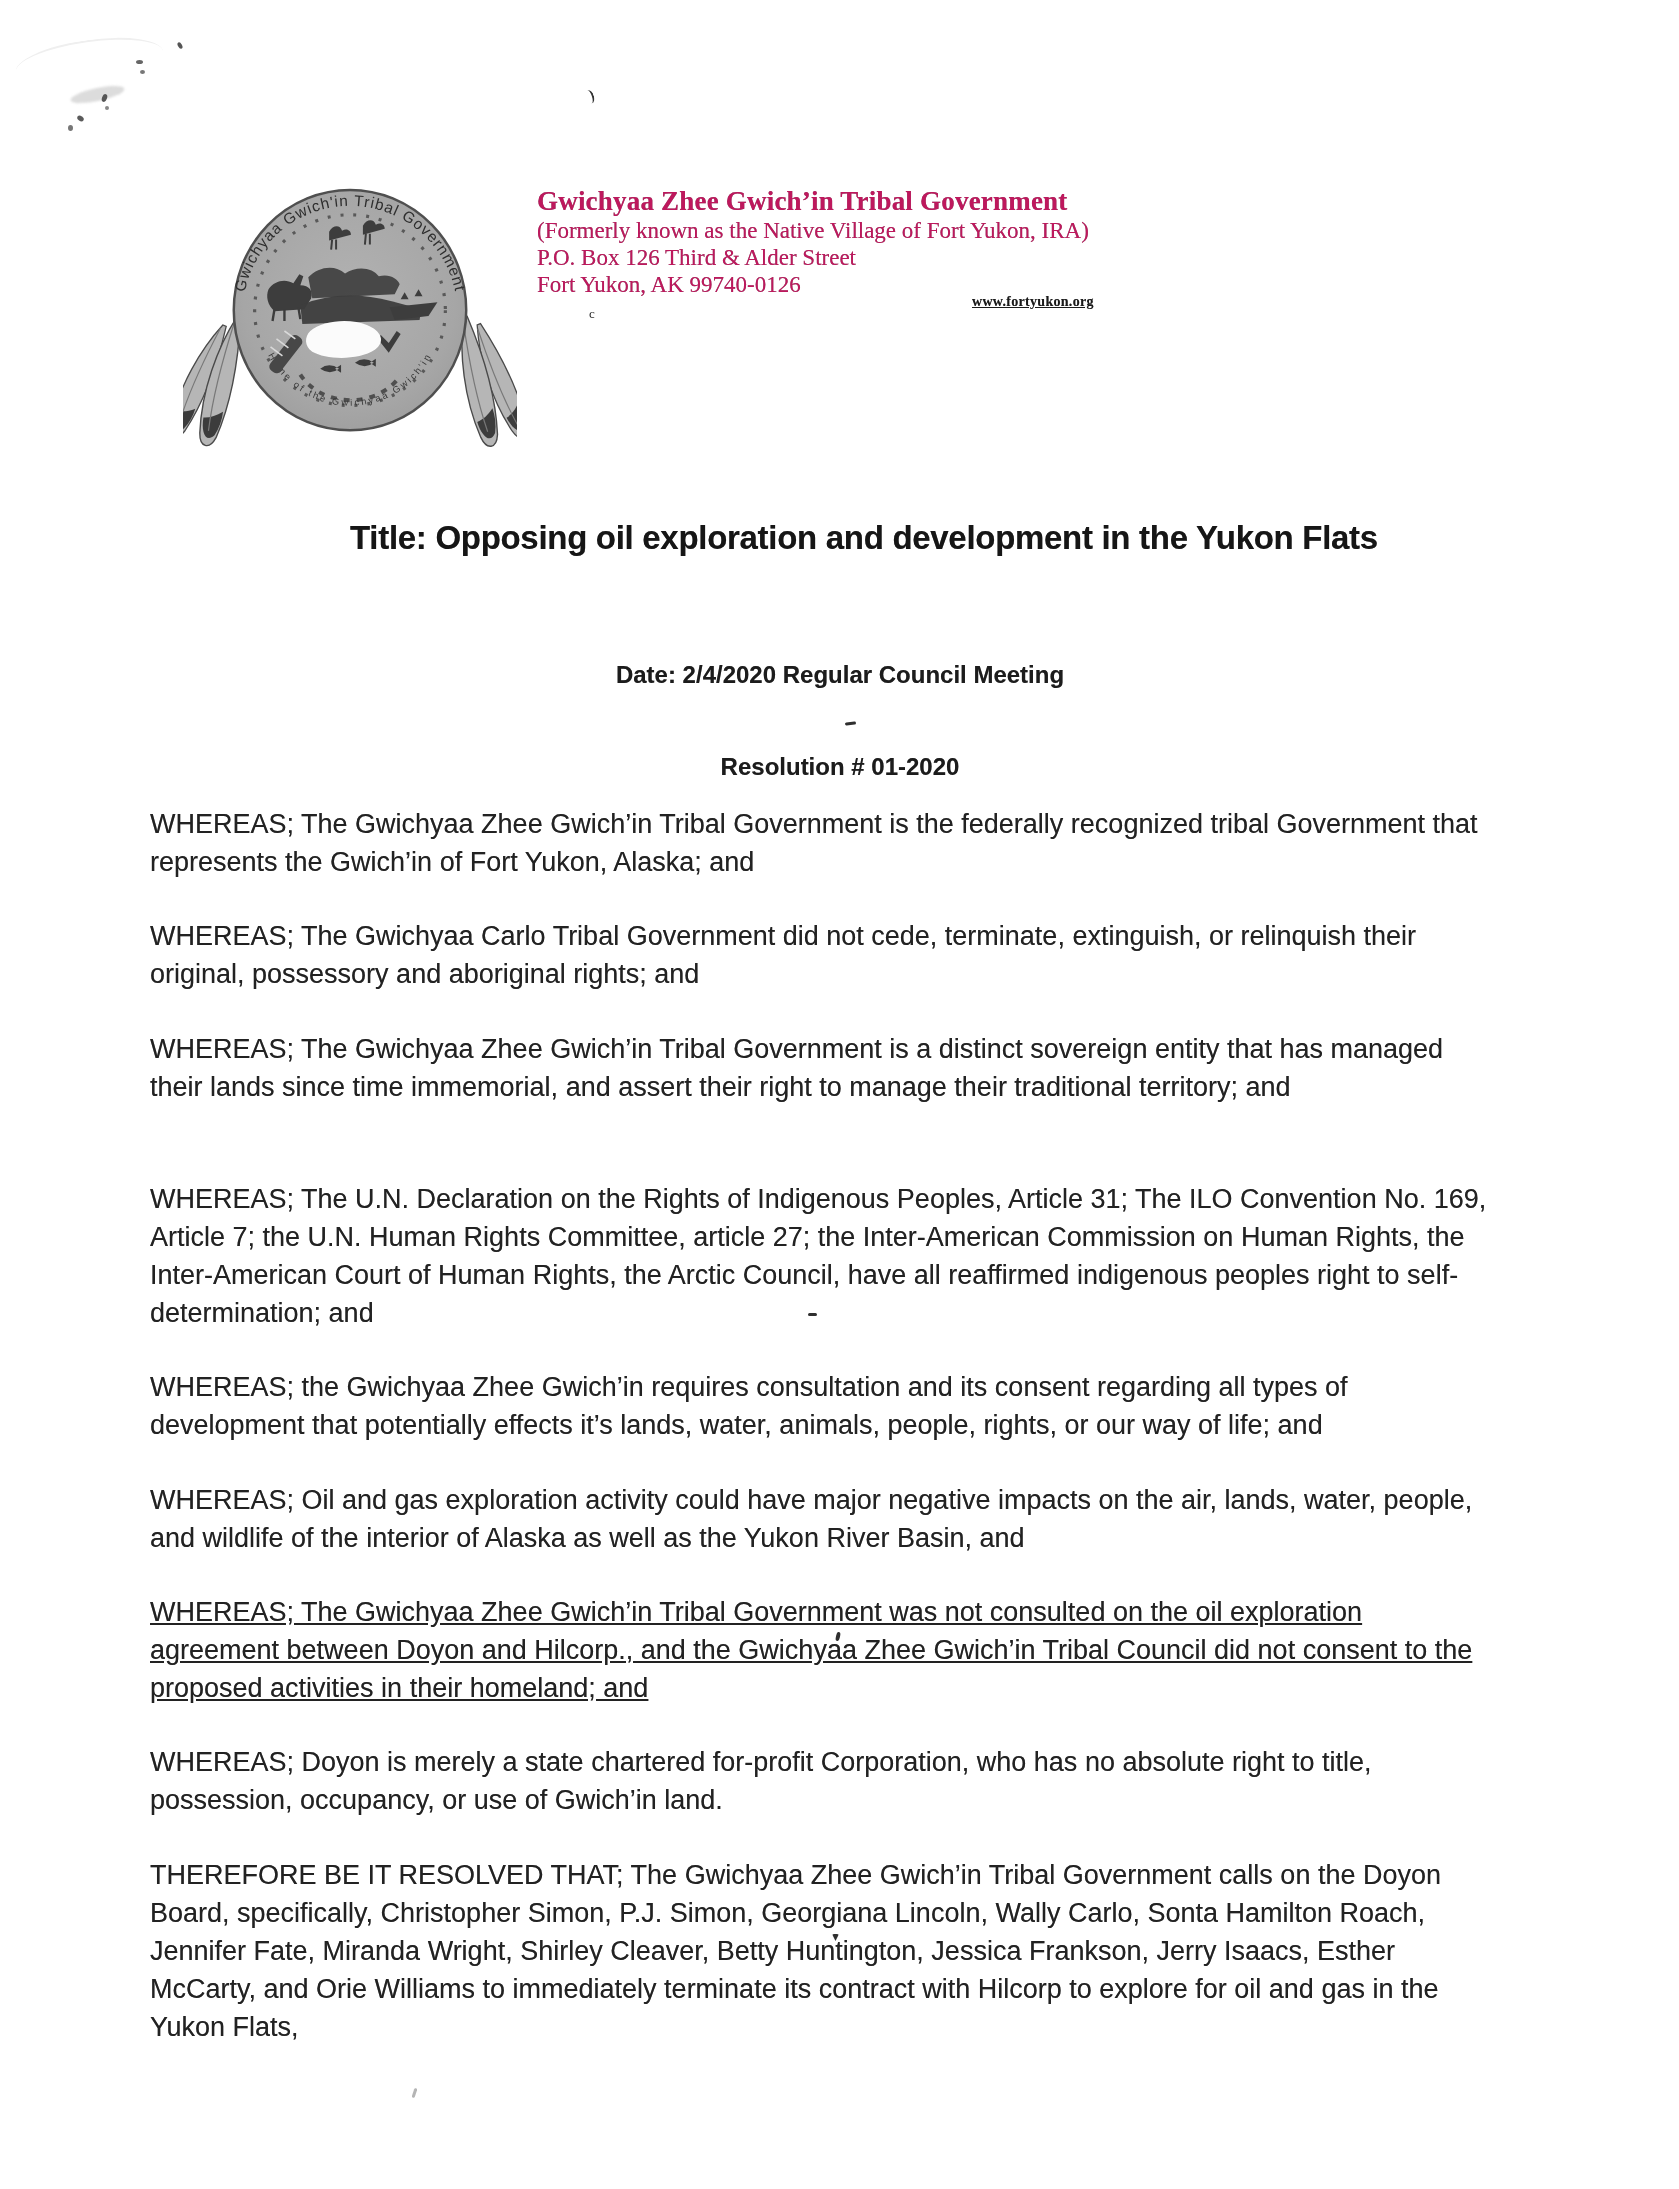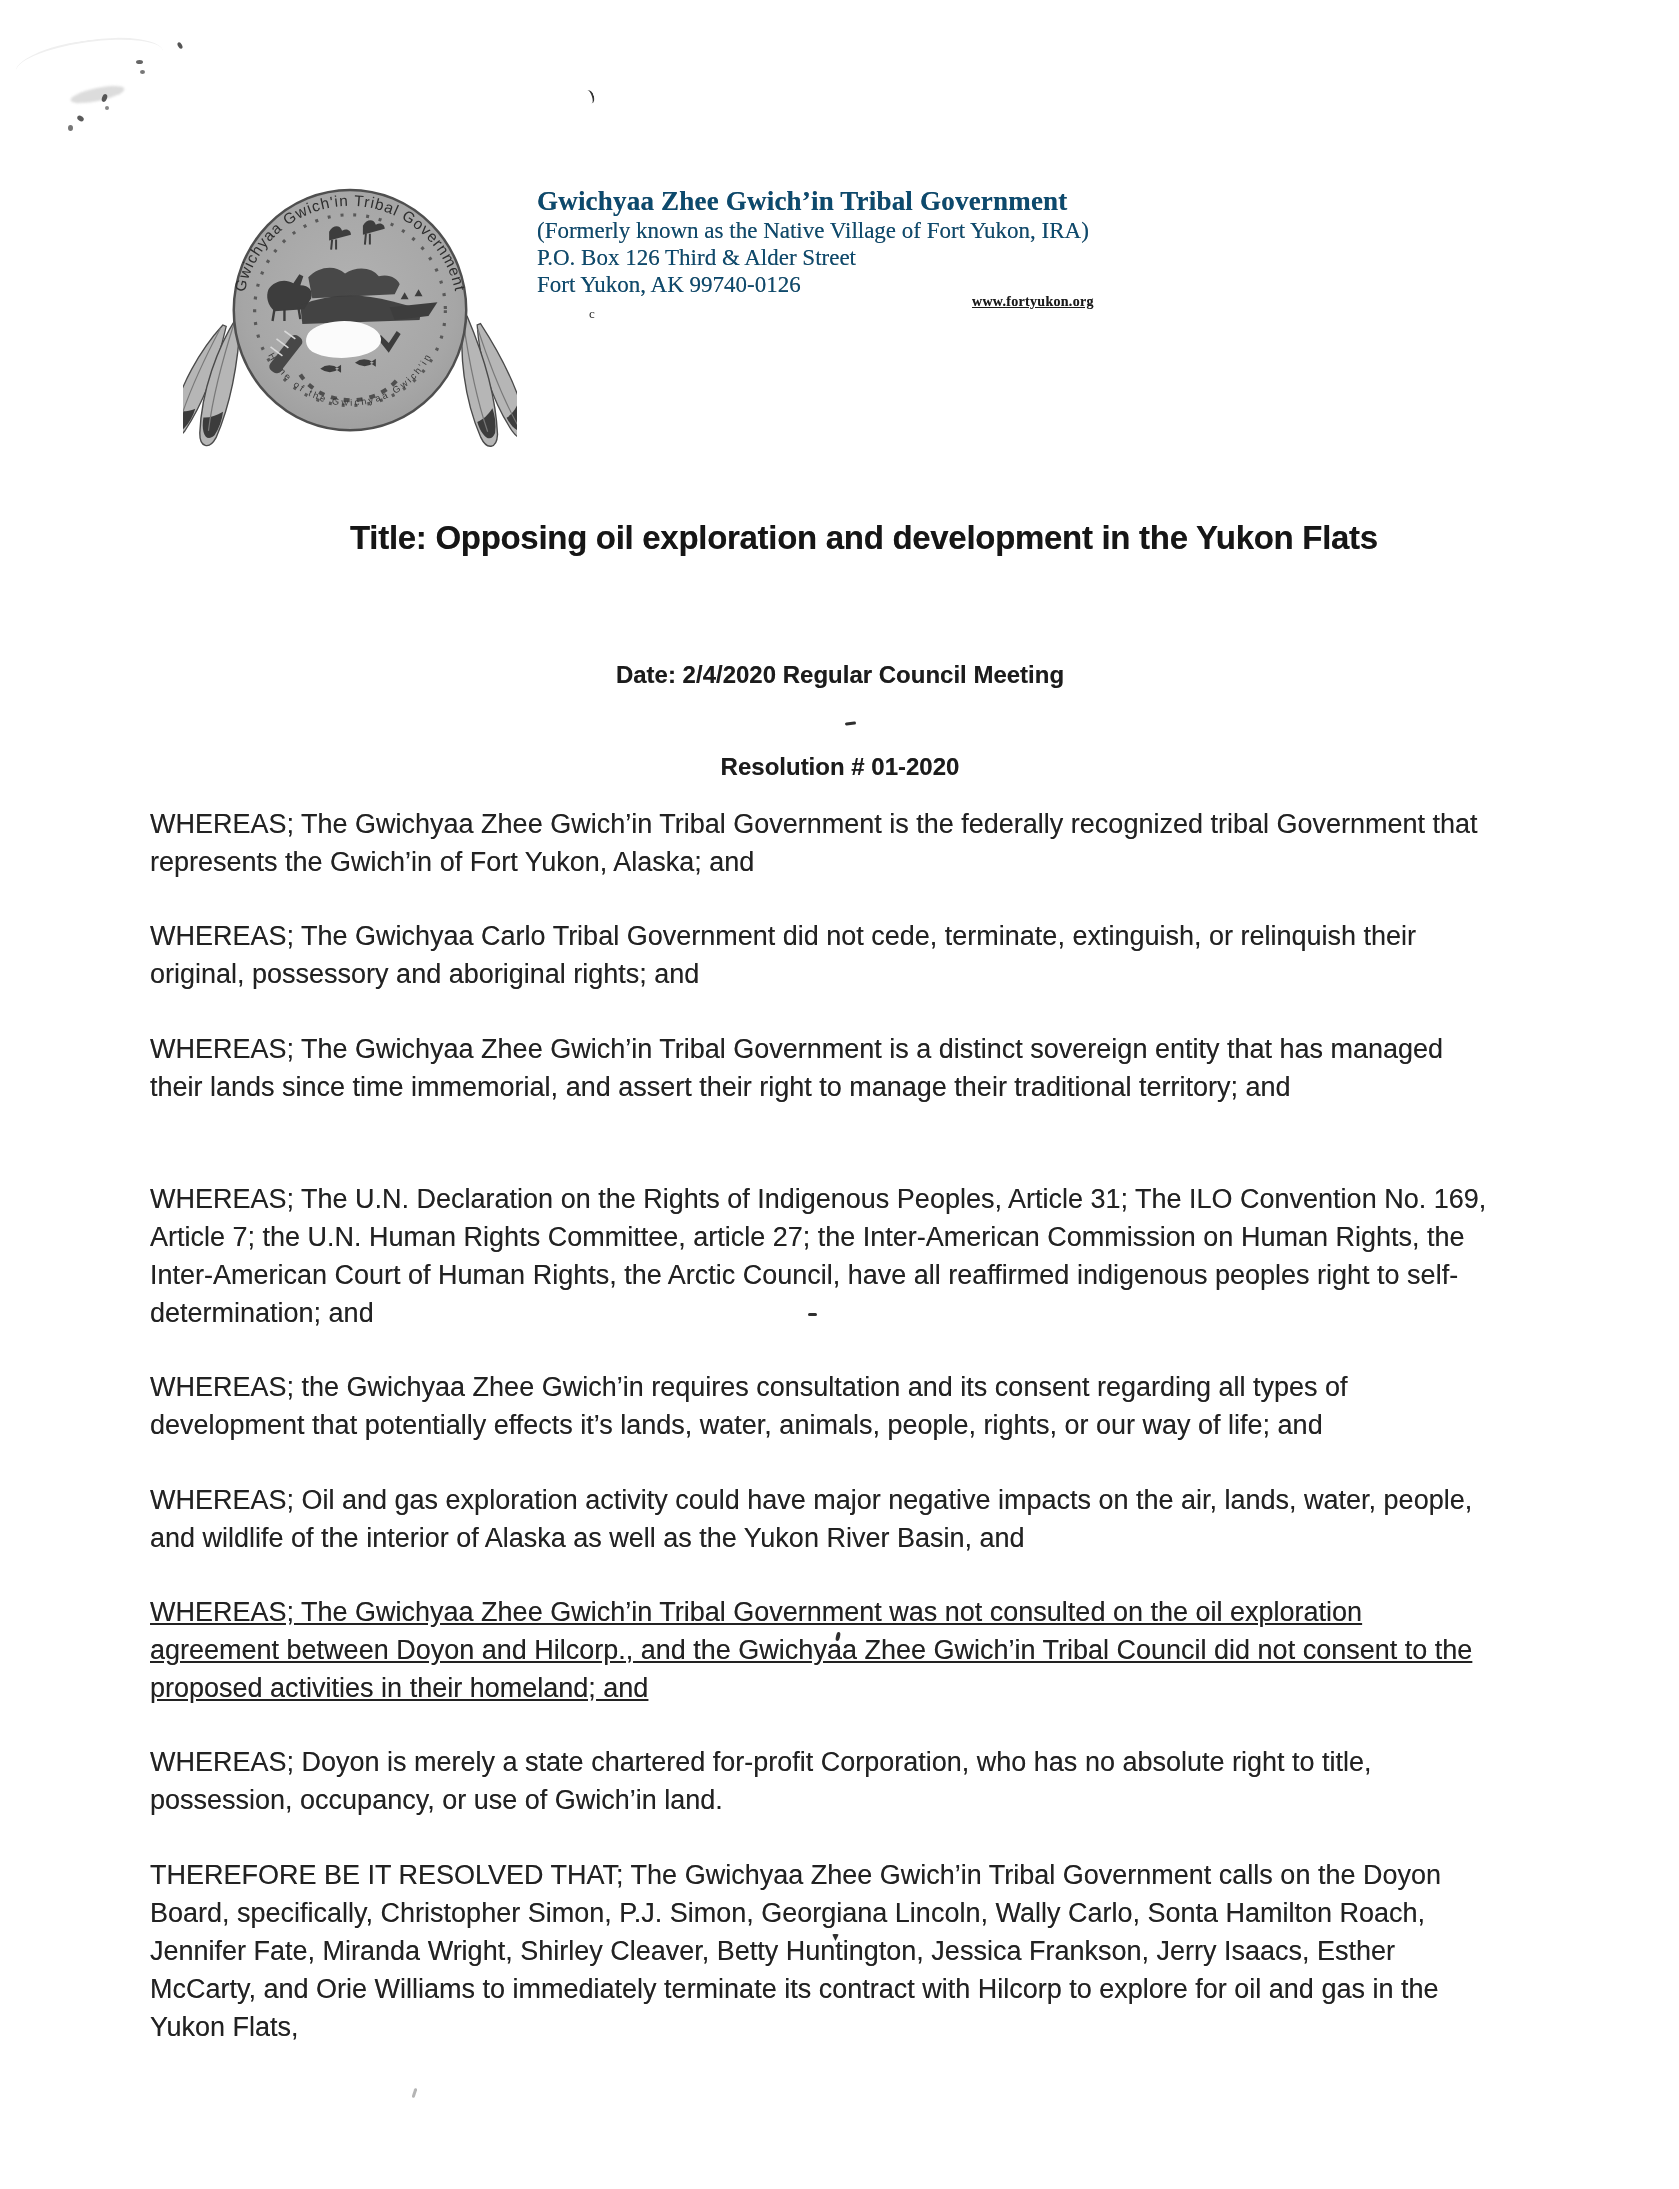--- a/index.html
+++ b/index.html
@@ -9,21 +9,21 @@
     background:#ffffff;
     overflow:hidden;
     font-family:"Liberation Sans",sans-serif;
     color:#1f1f1f;
   }
   
   .seal-wrap{position:absolute;left:183px;top:180px;width:334px;height:300px;}
   .head-text{
     position:absolute;left:537px;top:185px;width:637px;
     font-family:"Liberation Serif",serif;
-    color:#0c4a6e;
+    color:#be185d;
     text-shadow:0 0 0.5px rgba(20,20,20,.5);
   }
   .org-name{font-size:27px;font-weight:bold;line-height:32px;letter-spacing:0.2px;}
   .head-line{font-size:23px;line-height:27px;}
   .website{
     position:absolute;left:972px;top:294px;
     font-family:"Liberation Serif",serif;
     font-size:14px;letter-spacing:0.3px;color:#1a1a1a;
     text-decoration:underline;font-weight:bold;
     text-shadow:0 0 0.4px rgba(20,20,20,.45);

